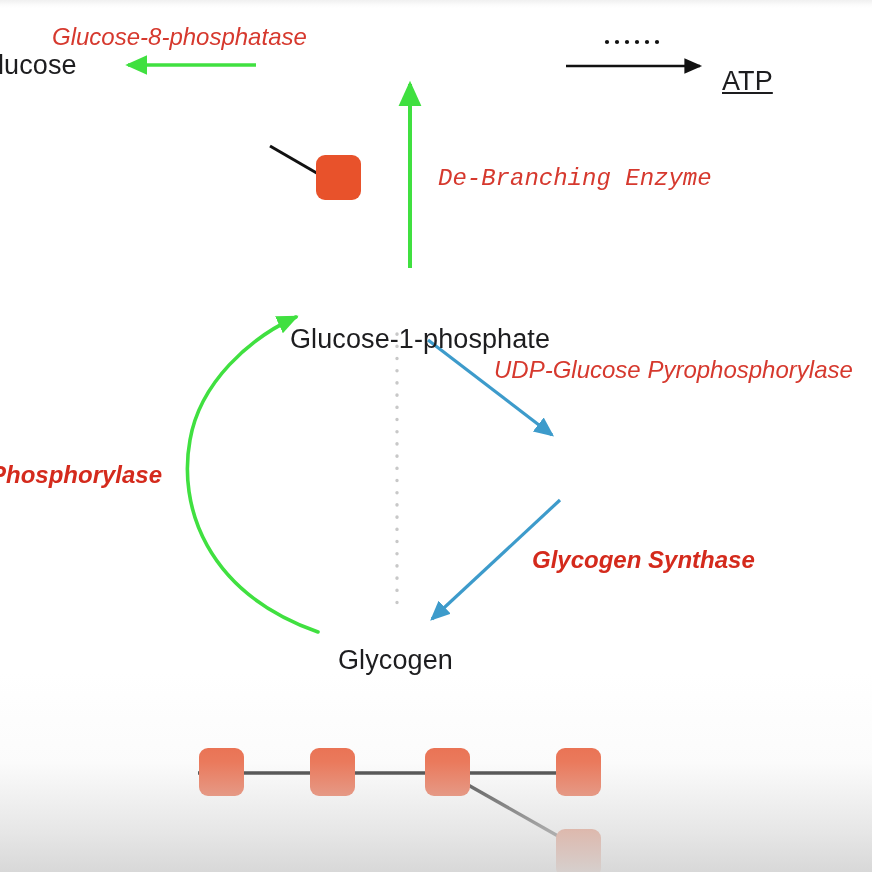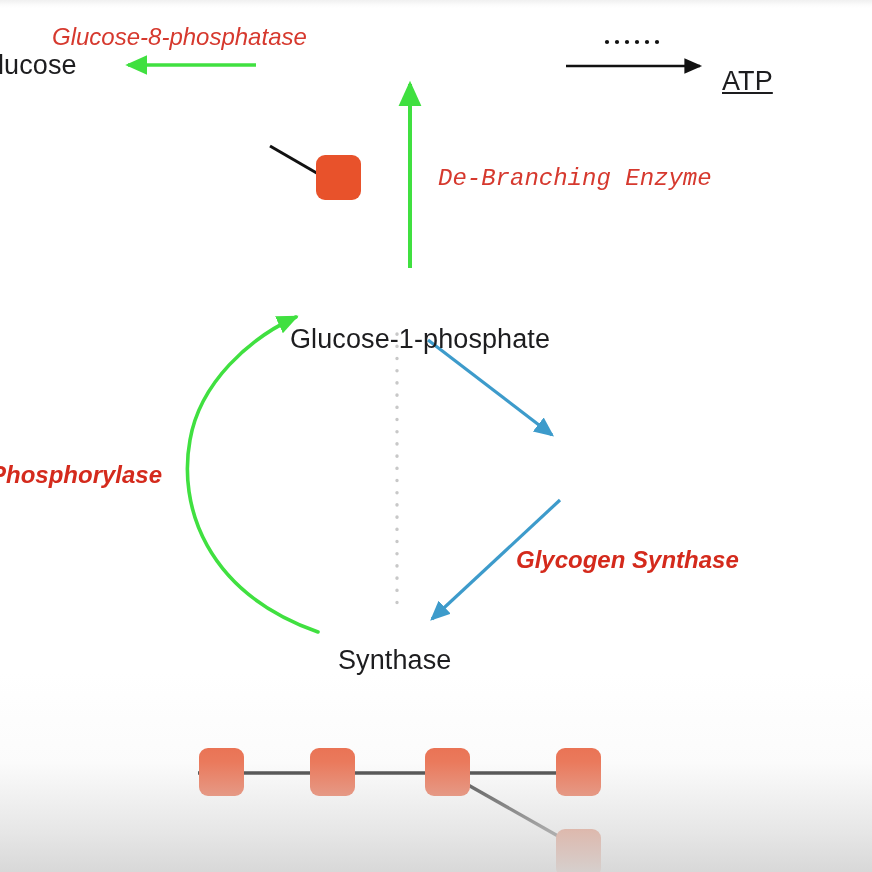--- a/index.html
+++ b/index.html
@@ -151,25 +151,26 @@
   <div class="residue dark" style="left:556px; top:829px; width:45px; height:48px;"></div>
 
   <div class="node-label" style="left:-2px; top:52px;">lucose</div>
 
 
   <div class="node-label" style="left:722px; top:68px;text-decoration:underline;">ATP</div>
 
   <div class="node-label" style="left:290px; top:284px;margin-top:42px;">Glucose-1-phosphate</div>
 
 
-  <div class="node-label" style="left:338px; top:647px;">Synthase</div>
+  <div class="node-label" style="left:338px; top:647px;">Glycogen</div>
 
   <div class="enzyme-label" style="left:52px; top:25px;">Glucose-8-phosphatase</div>
 
   <div class="enzyme-label" style="left:438px; top:167px;font-family:Liberation Mono, monospace;">De-Branching Enzyme</div>
 
+  <div class="enzyme-label" style="left:494px; top:358px;">UDP-Glucose Pyrophosphorylase</div>
 
-  <div class="enzyme-label bold" style="left:516px; top:548px;">Glycogen Synthase</div>
+  <div class="enzyme-label bold" style="left:532px; top:548px;">Glycogen Synthase</div>
 
   <div class="enzyme-label bold" style="left:-10px; top:463px;">Phosphorylase</div>
 
   <div class="bottom-fade"></div>
 </div>
 
 </body></html>

